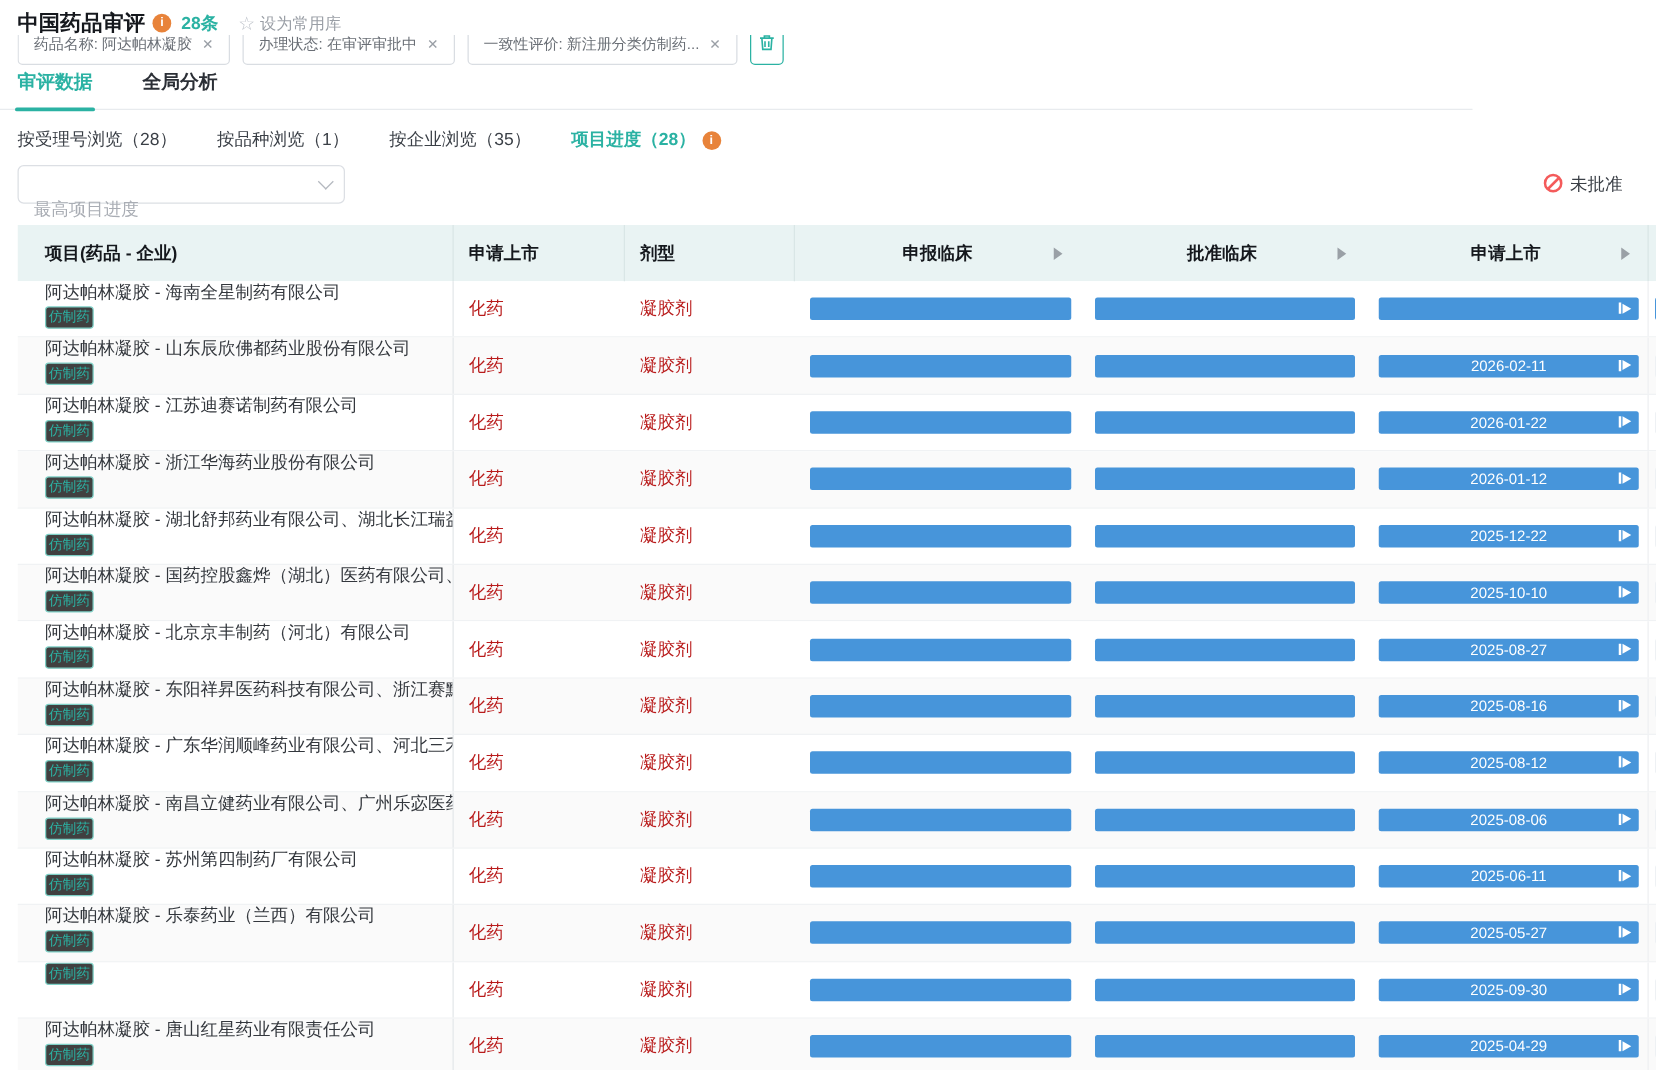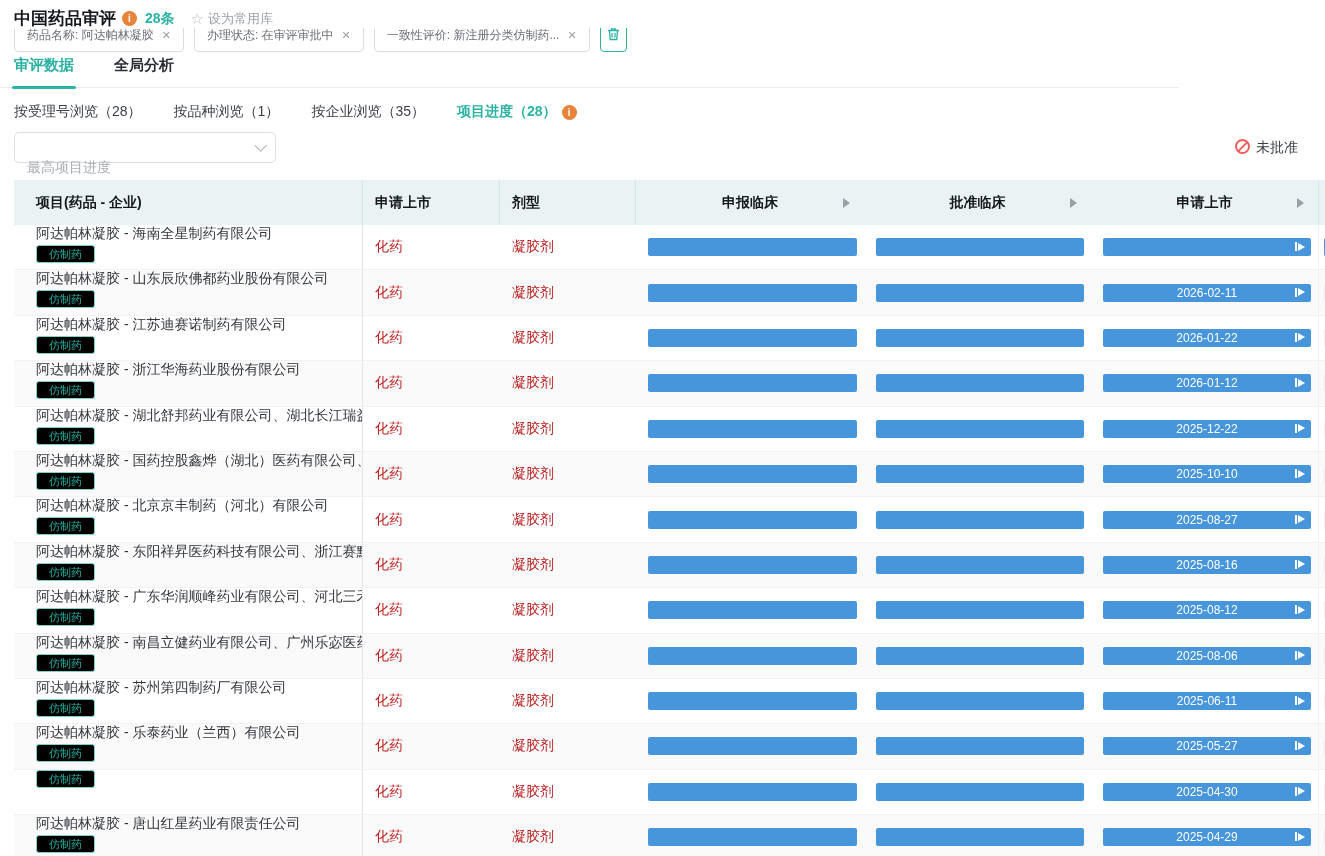--- a/index.html
+++ b/index.html
@@ -64,22 +64,22 @@
   .th.phase .arr { position:absolute; right:14px; width:0; height:0;
     border-left:7px solid #9aa0a6; border-top:5px solid transparent; border-bottom:5px solid transparent; cursor:pointer; }
   .th.c6 { border-left:1px solid #d9e6e6; }
 
   .tr { height:45.4px; background:#fff; border-bottom:1px solid #f0f2f4; }
   .tr.alt { background:#fafafa; }
   .td { display:flex; align-items:center; }
   .td.c0 { flex-direction:column; align-items:flex-start; gap:2px;
     padding-left:22px; border-right:1px solid #e4e7ea; overflow:hidden; }
   .proj { font-size:14px; color:#33373d; white-space:nowrap; cursor:pointer; }
-  .tag { font-size:11px; color:#2bb2a3; border:1px solid #7ed0c6; background:#000000;
-    border-radius:3px; padding:1px 12px; line-height:14px; }
+  .tag { font-size:11px; color:#2bb2a3; border:1px solid #7ed0c6; background:#404040;
+    border-radius:3px; padding:1px 2px; line-height:14px; }
   .td.c1, .td.c2 { padding-left:12px; font-size:14px; color:#b91c1c; }
   .td.c3, .td.c4, .td.c5, .td.c6 { position:relative; }
   .bar { height:18px; background:#4795da; border-radius:2px; flex:1; margin:0 7px 0 12px; cursor:pointer; }
   .bar.market { position:relative; display:flex; align-items:center; justify-content:center; }
   .bar-date { color:#fff; font-size:12px; line-height:18px; }
   .step-icon { position:absolute; right:6px; top:4px; display:flex; align-items:center; gap:1.5px; }
   .step-icon .sb { display:block; width:2px; height:9px; background:#fff; }
   .step-icon .st { display:block; width:0; height:0; border-left:7px solid #fff;
     border-top:4.5px solid transparent; border-bottom:4.5px solid transparent; }
   .td.c6 { border-left:1px solid #eef0f2; }
@@ -510,21 +510,21 @@
     <div class="td c1">化药</div>
     <div class="td c2">凝胶剂</div>
     <div class="td c3">
             <div class="bar"></div>
           </div>
     <div class="td c4">
             <div class="bar"></div>
           </div>
     <div class="td c5">
       <div class="bar market">
-        <span class="bar-date">2025-04-30</span>
+        <span class="bar-date">2025-09-30</span>
         <span class="step-icon">
                 <i class="sb"></i>
                 <i class="st"></i>
               </span>
       </div>
     </div>
     <div class="td c6">
             <div class="bar sliver pale"></div>
           </div>
   </div>

